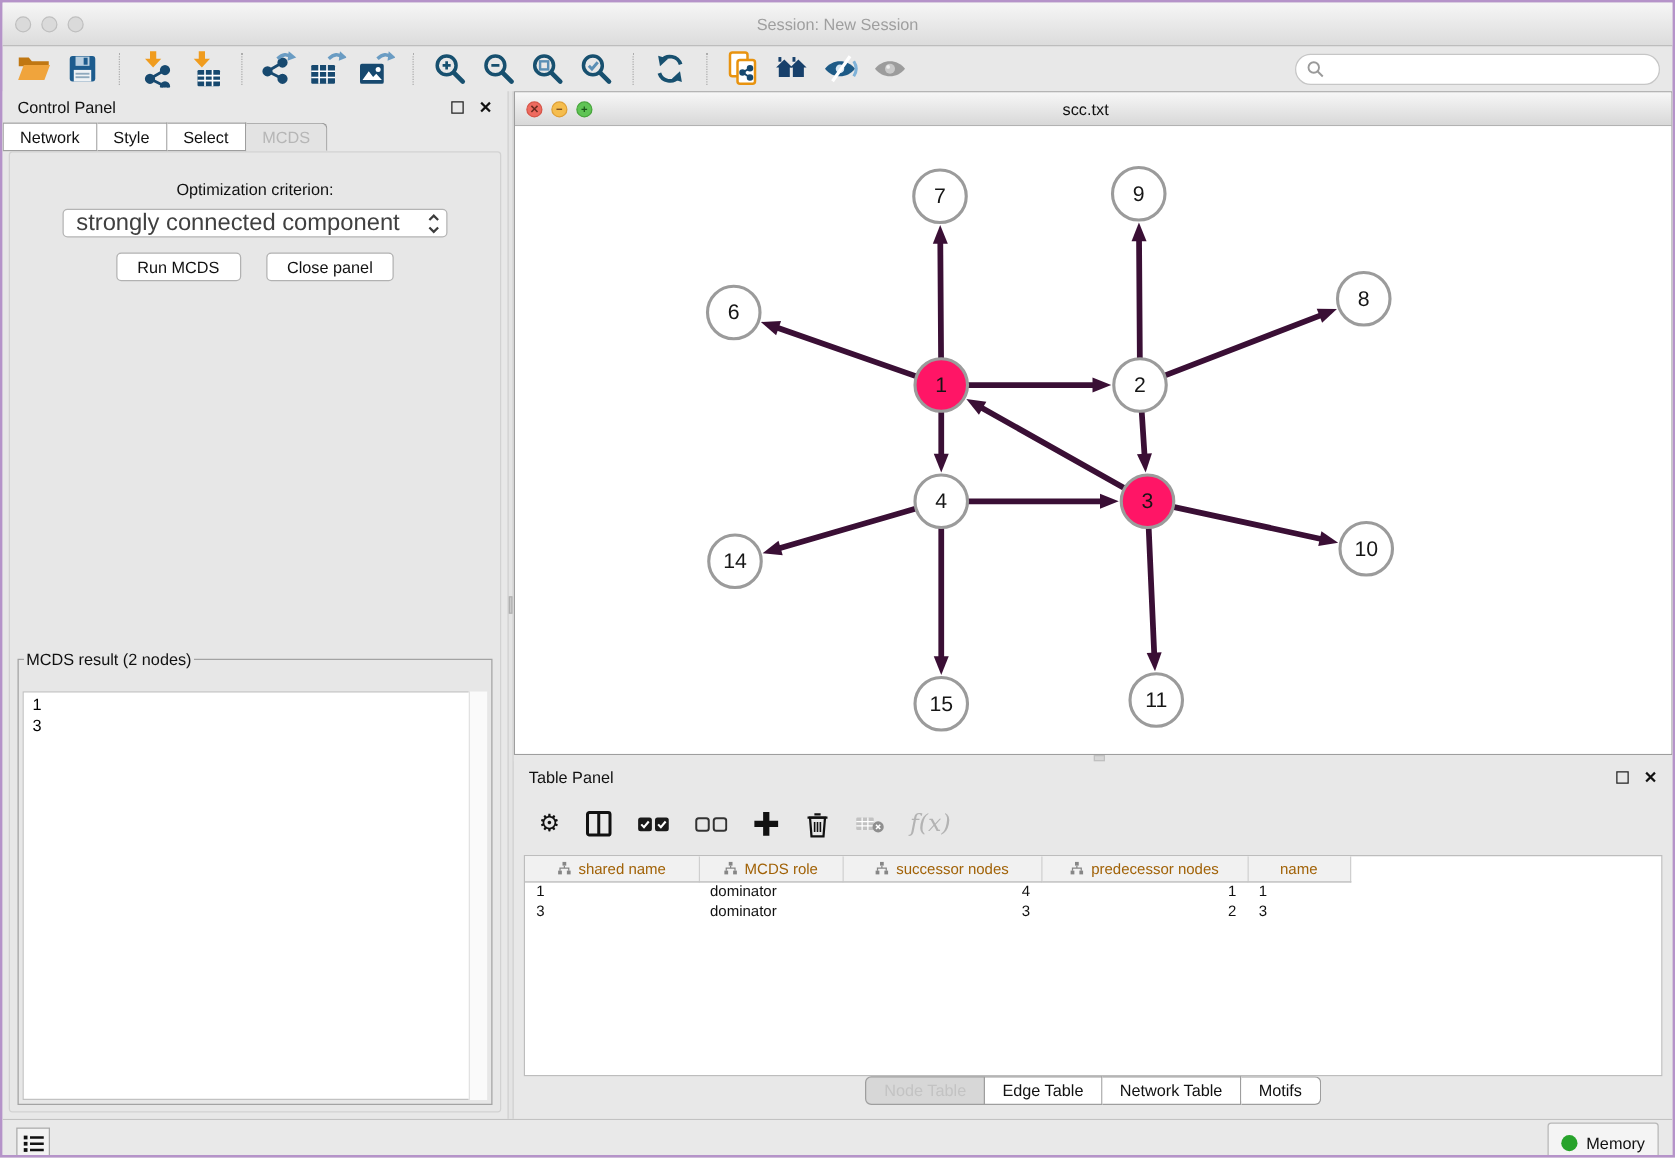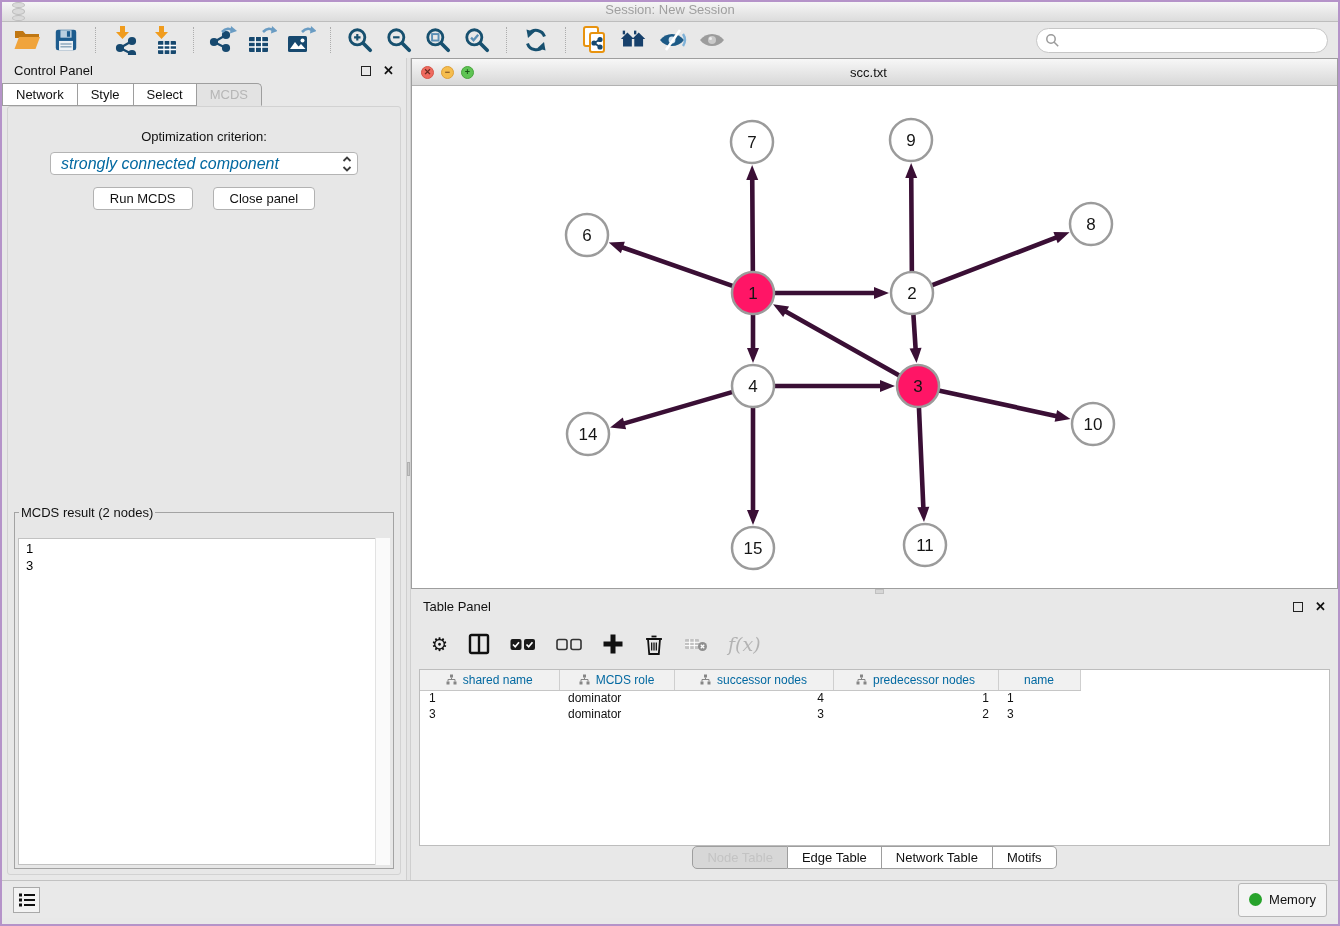--- a/index.html
+++ b/index.html
@@ -1,21 +1,21 @@
 <!DOCTYPE html>
 <html><head>
 <meta charset="utf-8">
 <style>
   * { box-sizing: border-box; margin: 0; padding: 0; }
   html,body { width:1340px; height:926px; }
   body { font-family:"Liberation Sans", sans-serif; background:#e8e8e8; }
   .app { position:relative; width:1340px; height:926px; border:2px solid #b593c9; background:#e8e8e8; overflow:hidden; }
 
   
-  .titlebar { height:20px; background:linear-gradient(#f6f6f6,#dcdcdc); border-bottom:1px solid #bdbdbd; position:relative; display:flex; align-items:flex-start; padding-left:10px;flex-direction:column; }
+  .titlebar { height:35px; background:linear-gradient(#f6f6f6,#dcdcdc); border-bottom:1px solid #bdbdbd; position:relative; display:flex; align-items:center; padding-left:10px; }
   .tl-dot { width:13px; height:13px; border-radius:50%; background:#dadada; border:1px solid #bfbfbf; margin-right:8px; }
   .titlebar .title { position:absolute; left:0; right:0; text-align:center; font-size:13px; color:#9f9f9f; }
 
   
   .toolbar { height:36px; display:flex; align-items:center; padding:0 10px; gap:9px; }
   .tb-btn { width:30px; height:30px; display:flex; align-items:center; justify-content:center; }
   .tb-sep { width:1px; height:26px; border-left:1px dotted #adadad; margin:0 5px; }
   .searchbox { margin-left:auto; width:292px; height:25px; background:#fff; border:1px solid #c6c6c6; border-radius:13px; display:flex; align-items:center; padding-left:8px; gap:5px; }
   .searchbox input { border:none; outline:none; flex:1; font-size:13px; background:transparent; height:20px; }
 
@@ -27,21 +27,21 @@
   .panel-header { height:25px; display:flex; align-items:center; padding:0 12px; font-size:13px; color:#111; }
   .panel-header .sp { flex:1; }
   .win-float { width:10px; height:10px; border:1.5px solid #222; margin-right:12px; }
   .win-close { font-size:13px; font-weight:bold; color:#111; line-height:1; }
   .cp-tabs { height:23px; display:flex; align-items:flex-end; }
   .tab { background:#fff; border:1px solid #9e9e9e; border-left:none; padding:3px 13px 3px; font-size:13px; color:#111; }
   .tab:first-child { border-left:1px solid #9e9e9e; }
   .tab.active { background:#e3e3e3; color:#b6b6b6; border-radius:0 5px 0 0; border-bottom-color:#e3e3e3; }
   .cp-body { flex:1; margin:0 5px 5px; background:#e7e7e7; border:1px solid #d2d2d2; border-radius:3px; position:relative; }
   .opt-label { text-align:center; font-size:13px; margin-top:22px; color:#111; }
-  .combo { margin:8px auto 0; width:308px; height:23px; background:#fff; border:1px solid #b4b4b4; border-radius:4px; display:flex; align-items:center; font-size:16px; padding:0 22px 0 10px; position:relative; color:#0369a1;font-style:italic; }
+  .combo { margin:8px auto 0; width:308px; height:23px; background:#fff; border:1px solid #b4b4b4; border-radius:4px; display:flex; align-items:center; font-size:19px; padding:0 22px 0 10px; position:relative; color:#404040; }
   .combo .stepper { position:absolute; right:5px; top:2px; }
   .btn-row { display:flex; justify-content:center; gap:20px; margin-top:12px; }
   .pbtn { height:23px; padding:0 16px; background:#fff; border:1px solid #b2b2b2; border-radius:4px; font-size:13px; font-family:inherit; color:#111; }
   fieldset.result-group { position:absolute; left:6px; right:6px; top:374px; bottom:5px; border:1px solid #a3a3a3; padding:3px; background:#e7e7e7;margin-top:24px; }
   fieldset.result-group legend { font-size:13px; color:#111; padding:0 2px; margin-left:1px; }
   .result-inner { position:absolute; left:3px; right:3px; top:18px; bottom:3px; background:#fff; border:1px solid #c2c2c2; font-size:13px; line-height:17px; padding:1px 0 0 7px; white-space:pre; overflow:hidden; }
   .result-scroll { position:absolute; right:3px; top:18px; bottom:3px; width:15px; background:#fafafa; border-left:1px solid #e2e2e2; }
 
   
   .v-splitter { width:5px; background:#e4e4e4; border-left:1px solid #cfcfcf; border-right:1px solid #cfcfcf; position:relative; }
@@ -62,21 +62,21 @@
   .net-canvas svg { position:absolute; inset:0; width:100%; height:100%; }
 
   
   .table-panel { flex:1; display:flex; flex-direction:column; background:#e8e8e8; min-height:0; }
   .tp-toolbar { height:50px; display:flex; align-items:center; gap:20px; padding-left:20px; flex:0 0 50px; }
   .tp-icon { display:flex; align-items:center; justify-content:center; }
   .fx { font:italic 19px "DejaVu Serif", serif; color:#b3b3b3; }
   .gear-char { font-size:19px; color:#111; font-family:"DejaVu Sans", sans-serif; }
   .tp-table-wrap { margin:0 8px; flex:1; background:#fff; border:1px solid #bdbdbd; overflow:hidden; }
   table.datatable { border-collapse:collapse; table-layout:fixed; }
-  table.datatable th { background:#f1f1f1; border-right:1px solid #cfcfcf; border-bottom:1px solid #c6c6c6; height:20px; font-size:12px; font-weight:normal; color:#0369a1; text-align:center; }
+  table.datatable th { background:#f1f1f1; border-right:1px solid #cfcfcf; border-bottom:1px solid #c6c6c6; height:20px; font-size:12px; font-weight:normal; color:#a16207; text-align:center; }
   table.datatable th .hdr { display:flex; align-items:center; justify-content:center; gap:6px; }
   table.datatable td { height:16px; font-size:12px; color:#111; padding:0 9px; overflow:hidden; white-space:nowrap; }
   .tp-tabs { height:34px; display:flex; justify-content:center; align-items:flex-start; flex:0 0 34px; }
   .seg { display:flex; }
   .seg .tab { padding:3px 14px; }
   .seg .tab:first-child { border-radius:5px 0 0 5px; }
   .seg .tab:last-child { border-radius:0 5px 5px 0; }
   .seg .tab.active { background:#d7d7d7; color:#c3c3c3; border-radius:5px 0 0 5px; border-bottom-color:#9e9e9e; }
 
   

